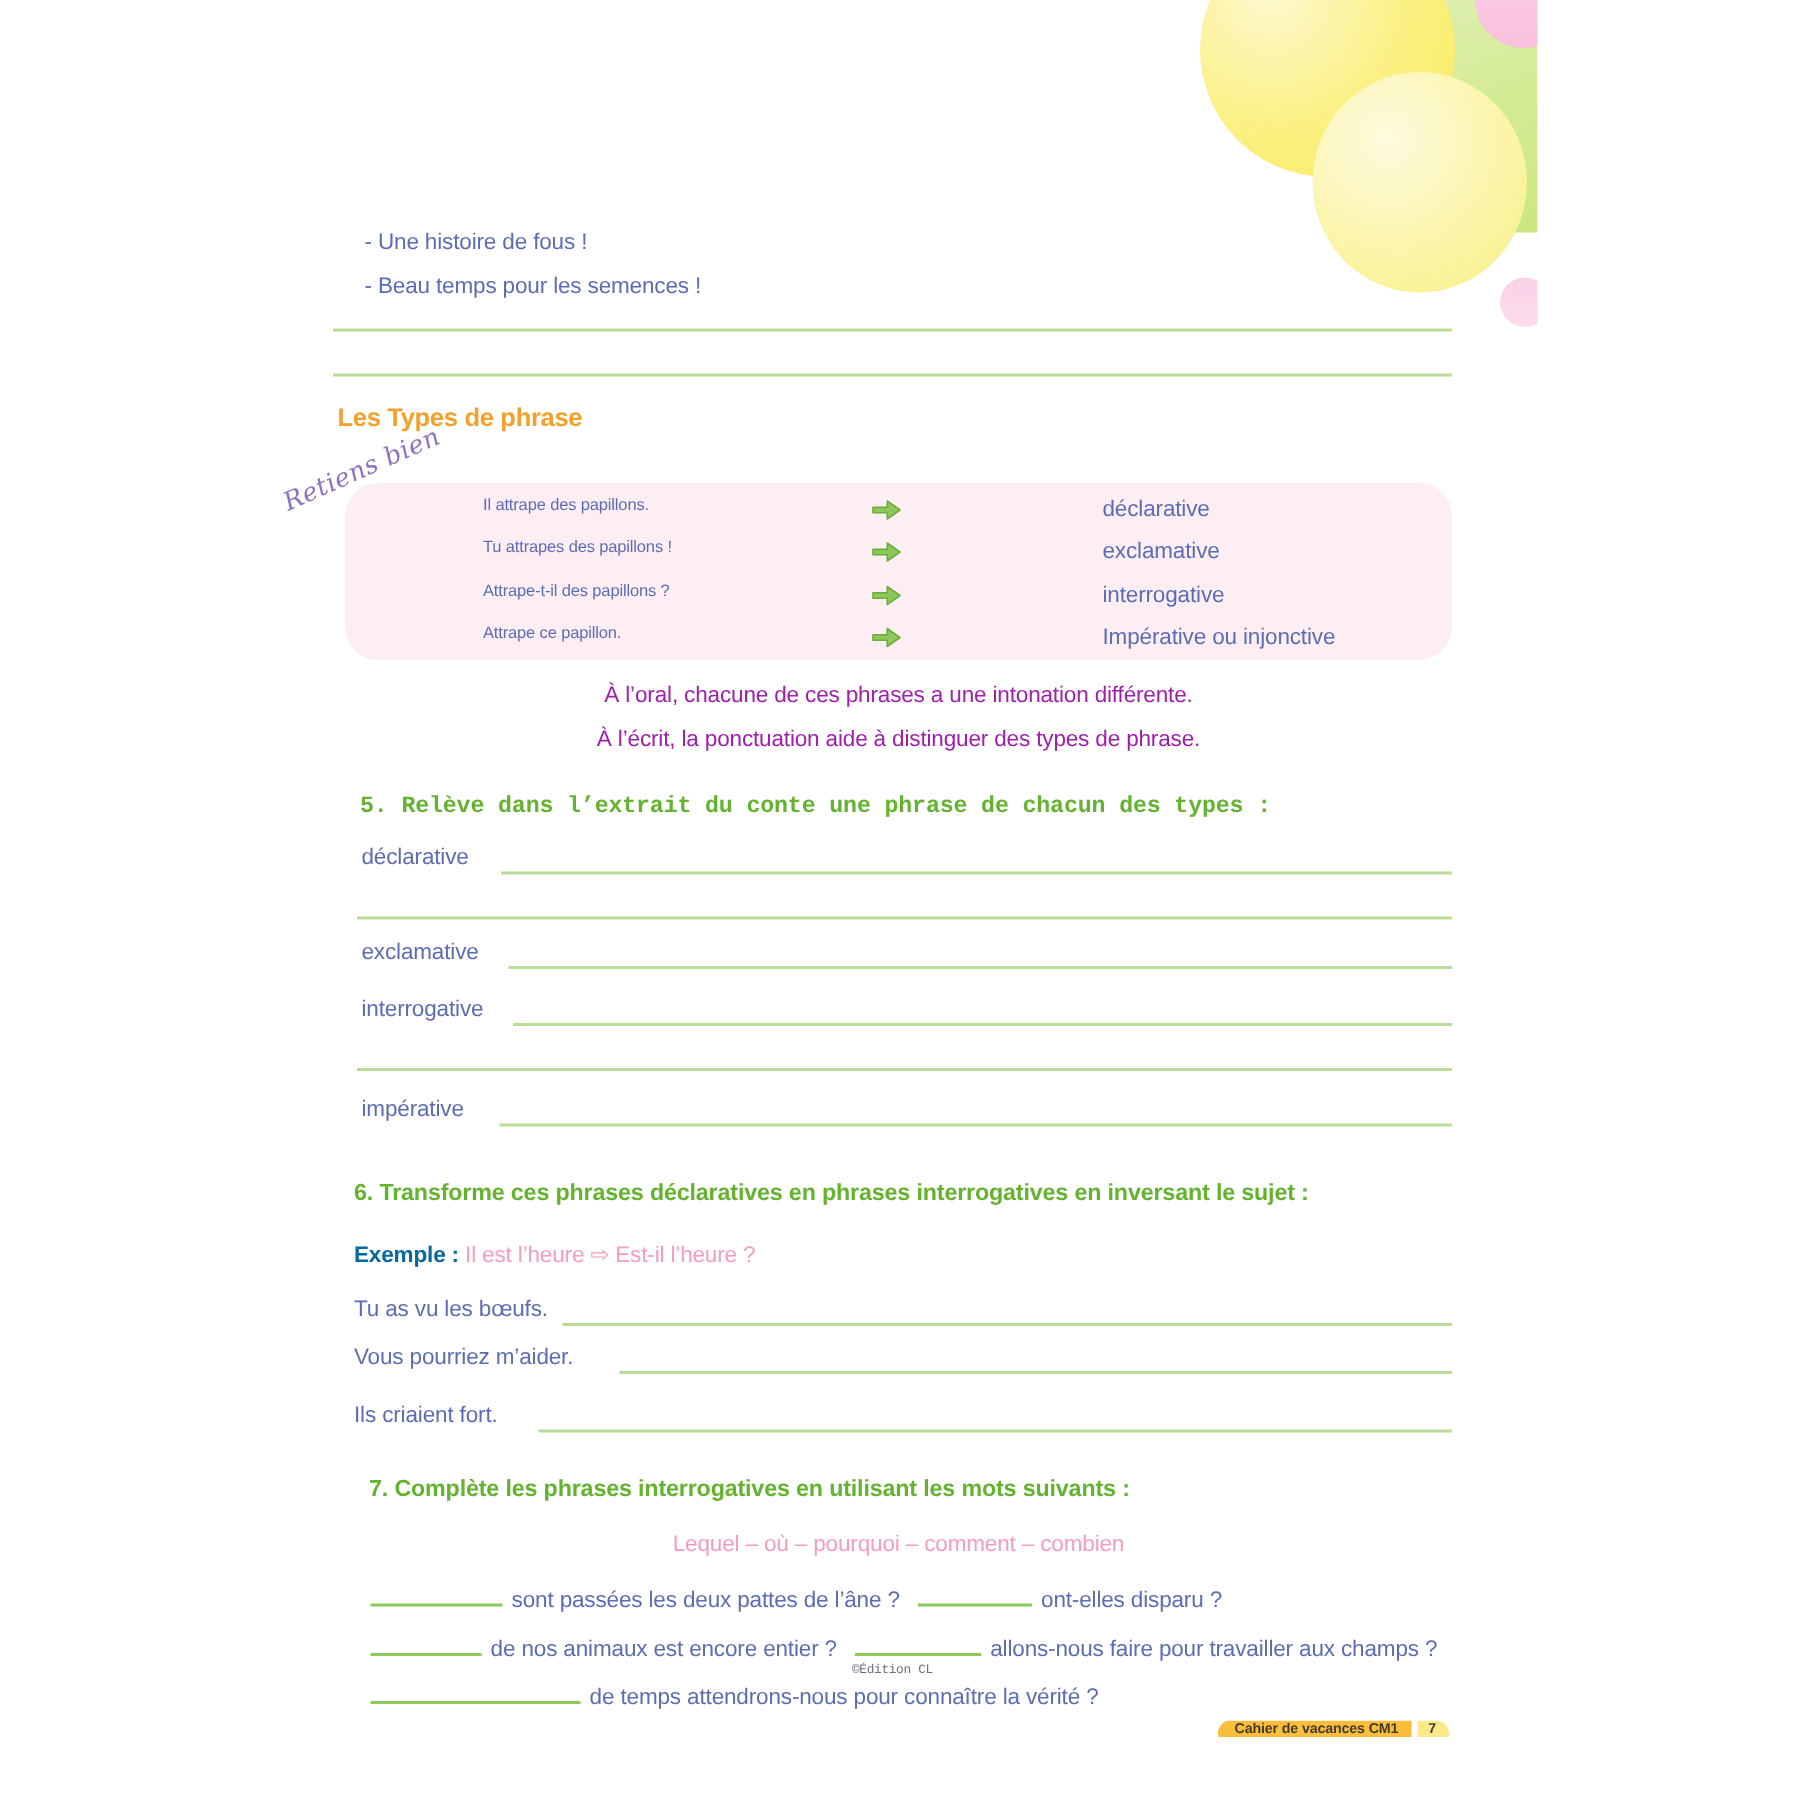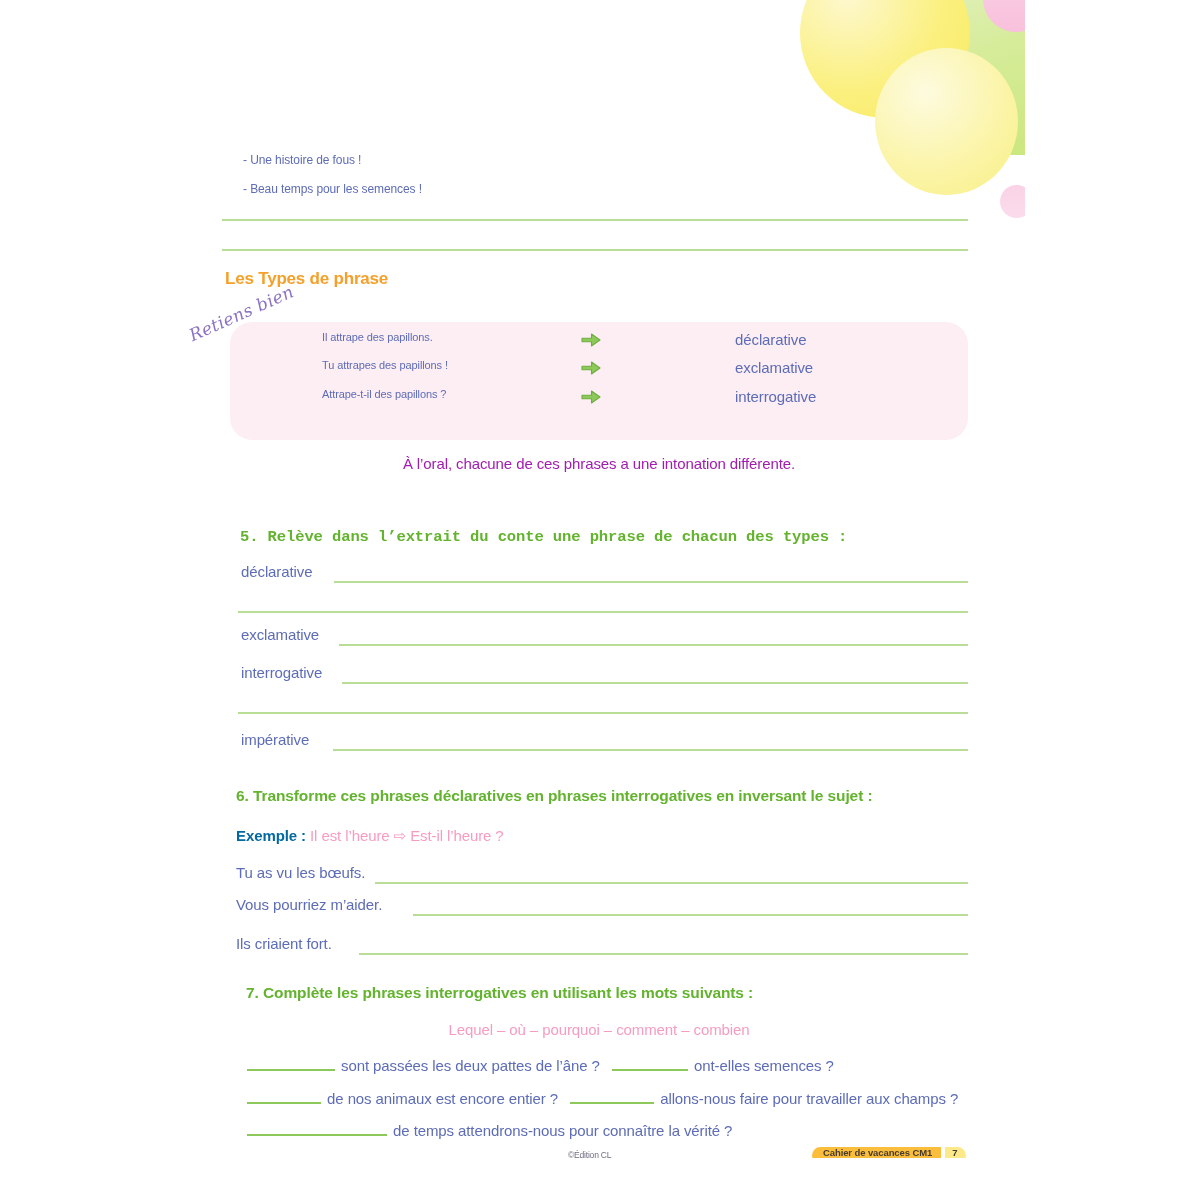--- a/index.html
+++ b/index.html
@@ -71,21 +71,21 @@
   
   .q-head {
     color: #63b32e;
     font-weight: bold;
     font-size: 15.5px;
     line-height: 1.42;
     letter-spacing: -0.1px;
   }
   .body-text {
     color: #5d6cb6;
-    font-size: 12px;
+    font-size: 15px;
     letter-spacing: -0.1px;
   }
 
   
   #ex4-title { position: absolute; left: 241px; top: 88px; width: 700px; }
   #ex4-a { position: absolute; left: 243px; top: 153px; }
   #ex4-b { position: absolute; left: 243px; top: 182px; }
   .sep-line {
     position: absolute;
     left: 222px;
@@ -229,24 +229,25 @@
     display: inline-block;
     border-bottom: 2px solid #8cc85a;
     height: 15px;
     vertical-align: baseline;
     margin: 0 2px;
   }
 
   
   #copyright {
     position: absolute;
-    left: 568px; top: 1150px;
+    left: 568px; top: 1108px;
     color: #6d6d80;
     font-size: 8.5px;
     letter-spacing: -0.2px;
+    font-family: Liberation Mono, monospace;
   }
   #page-badge {
     position: absolute;
     left: 812px; top: 1147px;
     height: 17px;
     display: flex;
     align-items: flex-start;
     border-radius: 9px;
     overflow: hidden;
     font-size: 9.5px;
@@ -313,25 +314,35 @@
     </div>
     <div class="rule-row" style="top:66px;padding-left:48px;">
       <span class="rule-sentence">Attrape-t-il des papillons ?</span>
       <span class="rule-arrow">
         <svg viewBox="0 0 22 18" width="22" height="18" aria-hidden="true">
           <path d="M2 7.2 h9.5 V3 L20 9 l-8.5 6 v-4.2 H2 Z" fill="#8cc85a" stroke="#6fae3e" stroke-width="1.1" stroke-linejoin="round"></path>
         </svg>
       </span>
       <span class="rule-type">interrogative</span>
     </div>
+    <div class="rule-row" style="top:94px;">
+      <span class="rule-sentence">Attrape ce papillon.</span>
+      <span class="rule-arrow">
+        <svg viewBox="0 0 22 18" width="22" height="18" aria-hidden="true">
+          <path d="M2 7.2 h9.5 V3 L20 9 l-8.5 6 v-4.2 H2 Z" fill="#8cc85a" stroke="#6fae3e" stroke-width="1.1" stroke-linejoin="round"></path>
+        </svg>
+      </span>
+      <span class="rule-type">Impérative ou injonctive</span>
+    </div>
   </div>
 
   <div id="retiens">Retiens bien</div>
 
   <div id="note1" class="centered-note">À l’oral, chacune de ces phrases a une intonation différente.</div>
+  <div id="note2" class="centered-note">À l’écrit, la ponctuation aide à distinguer des types de phrase.</div>
 
   <div id="ex5-title" class="q-head">5. Relève dans l’extrait du conte une phrase de chacun des types :</div>
 
   <div class="lbl-line-row" style="left:241px; top:563px;">
     <span class="ll-label">déclarative</span>
     <span class="ll-rule" style="left:93px; width:634px;"></span>
   </div>
   <div class="full-rule" style="top:611px;"></div>
 
   <div class="lbl-line-row" style="left:241px; top:626px;">
@@ -372,21 +383,21 @@
     <span class="ll-rule" style="left:123px; width:609px;"></span>
   </div>
 
   <div id="ex7-title" class="q-head">7. Complète les phrases interrogatives en utilisant les mots suivants :</div>
   <div id="ex7-words">Lequel – où – pourquoi – comment – combien</div>
 
   <div class="fill-row" style="left:245px; top:1054px;">
     <span class="blank" style="width:88px;"></span>
     <span>sont passées les deux pattes de l’âne ?</span>
     <span class="blank" style="width:76px; margin-left:8px;"></span>
-    <span>ont-elles semences ?</span>
+    <span>ont-elles disparu ?</span>
   </div>
 
   <div class="fill-row" style="left:245px; top:1087px;">
     <span class="blank" style="width:74px;"></span>
     <span>de nos animaux est encore entier ?</span>
     <span class="blank" style="width:84px; margin-left:8px;"></span>
     <span>allons-nous faire pour travailler aux champs ?</span>
   </div>
 
   <div class="fill-row" style="left:245px; top:1119px;">

